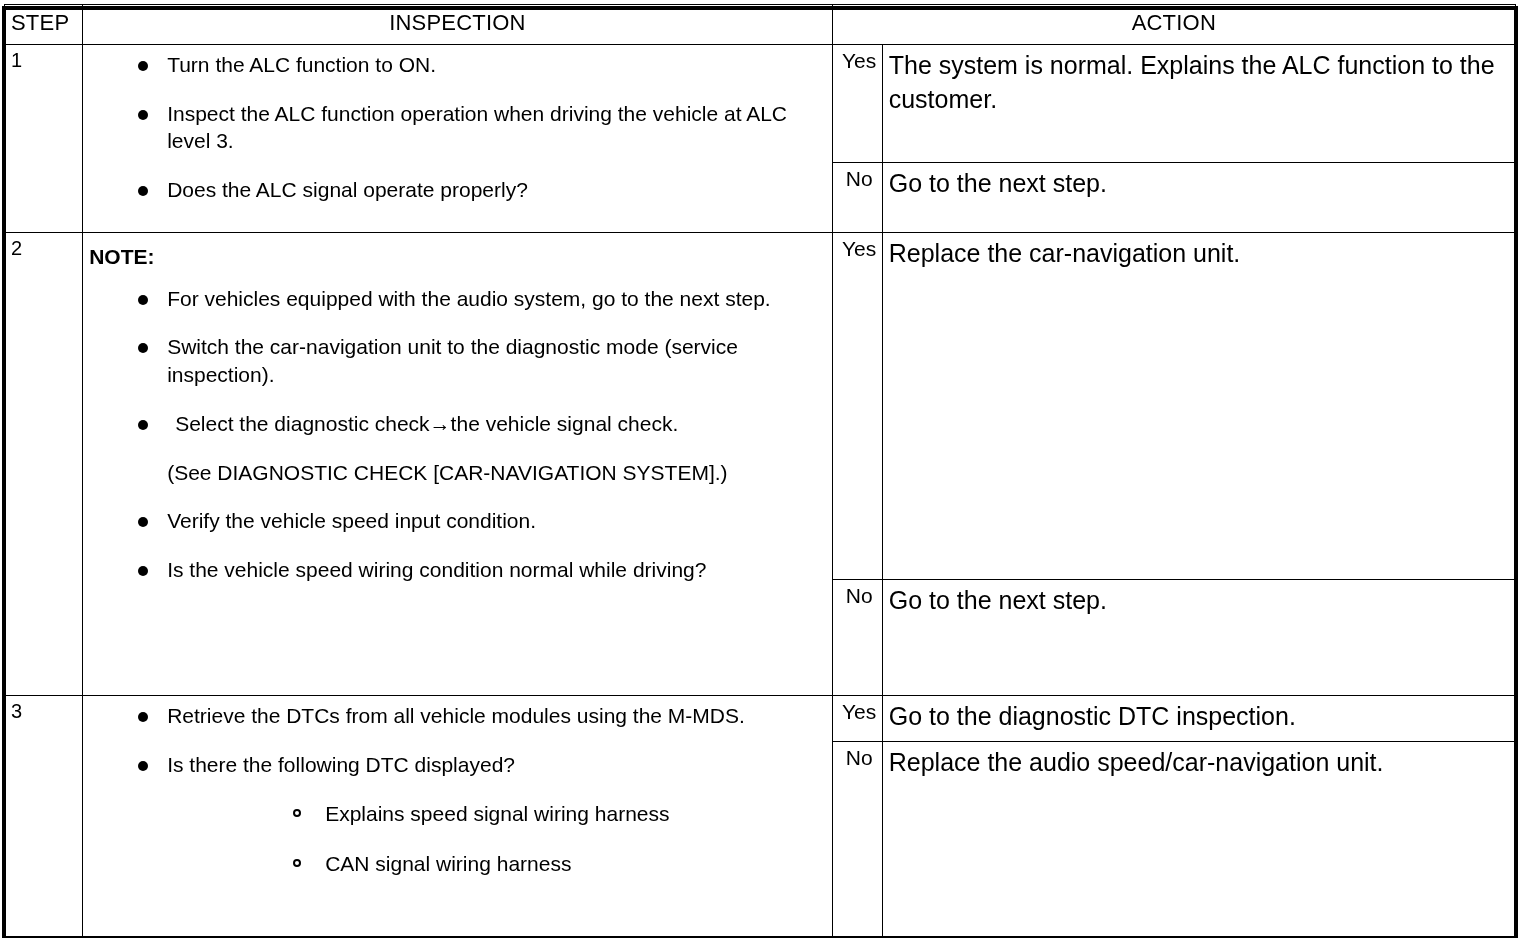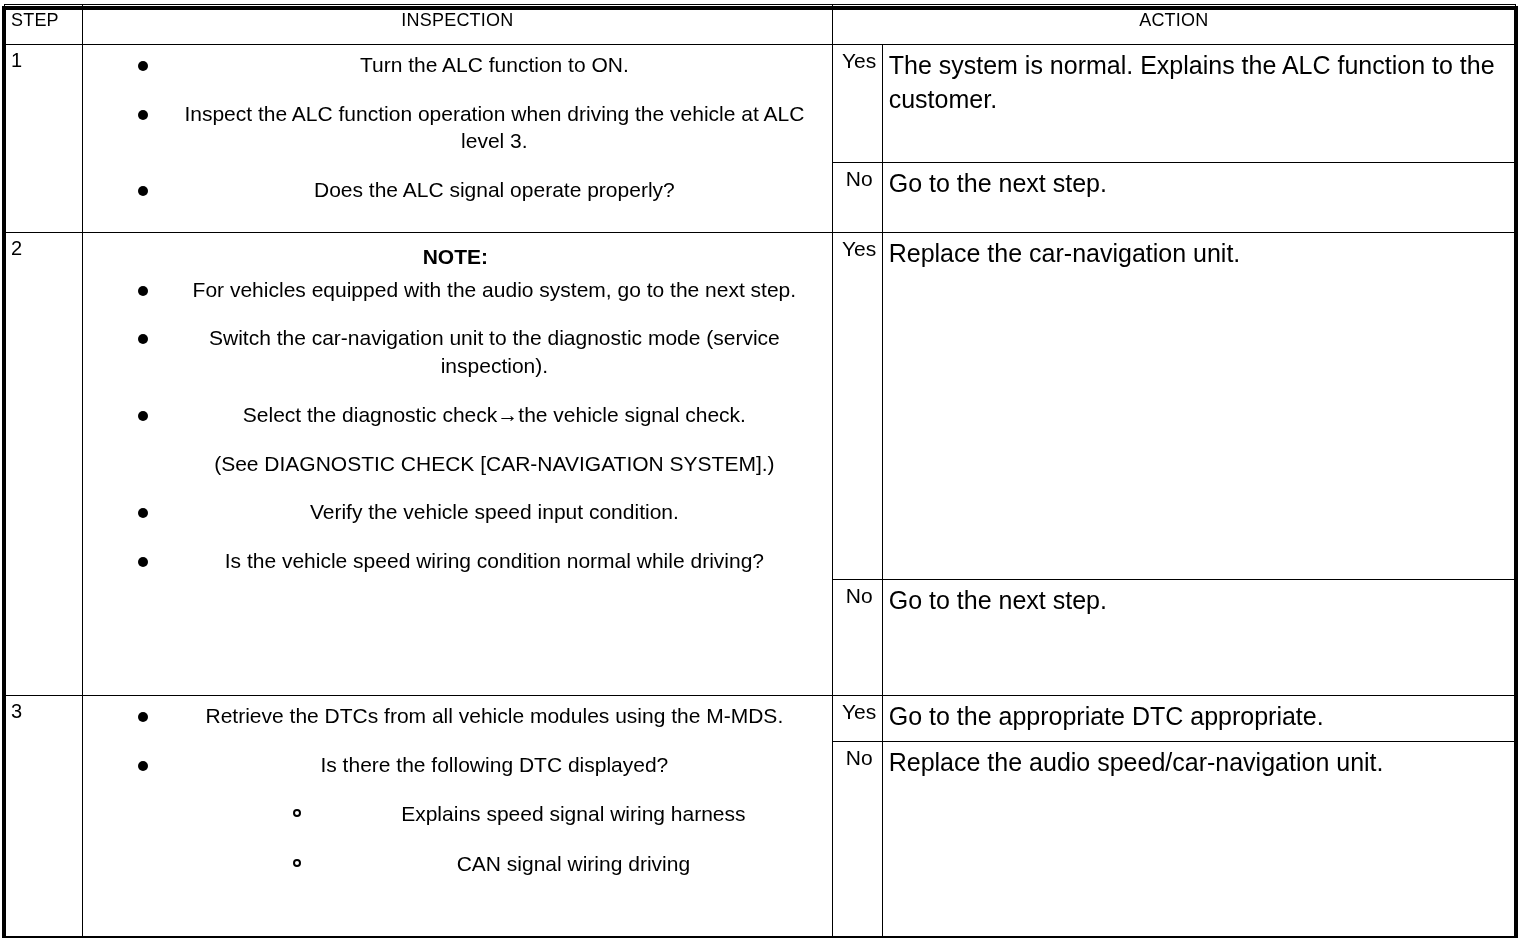--- a/index.html
+++ b/index.html
@@ -53,21 +53,21 @@
   
   col.c-step   { width: 78px; }
   col.c-insp   { width: 748px; }
   col.c-yn     { width: 50px; }
   col.c-action { width: 632px; }
 
   
   .hdr {
     height: 40px;
     text-align: center;
-    font-size: 18px;
+    font-size: 22px;
     font-weight: bold;
     letter-spacing: 0.2px;
     padding-top: 5px !important;
     box-sizing: border-box;
   }
   .hdr-step {
     text-align: left;
     padding-left: 6px !important;
   }
 
@@ -77,27 +77,26 @@
     padding: 4px 0 0 6px !important;
     box-sizing: border-box;
   }
 
   
   .insp-cell {
     padding: 6px 10px 10px 4px !important;
     font-size: 21px;
     line-height: 1.32;
     box-sizing: border-box;
-    text-align: center;
   }
 
   .note-label {
     font-weight: bold;
     font-size: 21px;
-    margin: 4px 0 5px 2px;
+    margin: 4px 0 14px 2px;
   }
 
   ul.bullets {
     list-style: none;
     margin: 0;
     padding: 0;
   }
   ul.bullets > li {
     position: relative;
     padding-left: 80px;
@@ -156,21 +155,21 @@
   }
 
   
   .r1-yes td { height: 118px; }
   .r1-no  td { height: 70px; }
   .r2-yes td { height: 347px; }
   .r2-no  td { height: 116px; }
   .r3-yes td { height: 46px; }
   .r3-no  td { height: 197px; }
 
-  .arrow { font-family: "Liberation Sans", sans-serif; }
+  .arrow { font-family: "Liberation Sans", sans-serif; margin-left: 8px; }
 </style>
 </head>
 <body>
 
 <div class="sheet">
   <table class="dtc-table">
     <colgroup>
       <col class="c-step">
       <col class="c-insp">
       <col class="c-yn">
@@ -260,28 +259,28 @@
             <li>
               <span class="bul"></span>
               <span>Is there the following DTC displayed?</span>
               <ul class="subbullets">
                 <li>
                   <span class="bul-o"></span>
                   <span>Explains speed signal wiring harness</span>
                 </li>
                 <li>
                   <span class="bul-o"></span>
-                  <span>CAN signal wiring driving</span>
+                  <span>CAN signal wiring harness</span>
                 </li>
               </ul>
             </li>
           </ul>
         </td>
         <td class="yn-cell">Yes</td>
-        <td class="action-cell">Go to the appropriate DTC appropriate.</td>
+        <td class="action-cell">Go to the diagnostic DTC inspection.</td>
       </tr>
       <tr class="r3-no">
         <td class="yn-cell">No</td>
         <td class="action-cell">Replace the audio speed/car-navigation unit.</td>
       </tr>
 
     </tbody>
   </table>
 </div>
 

